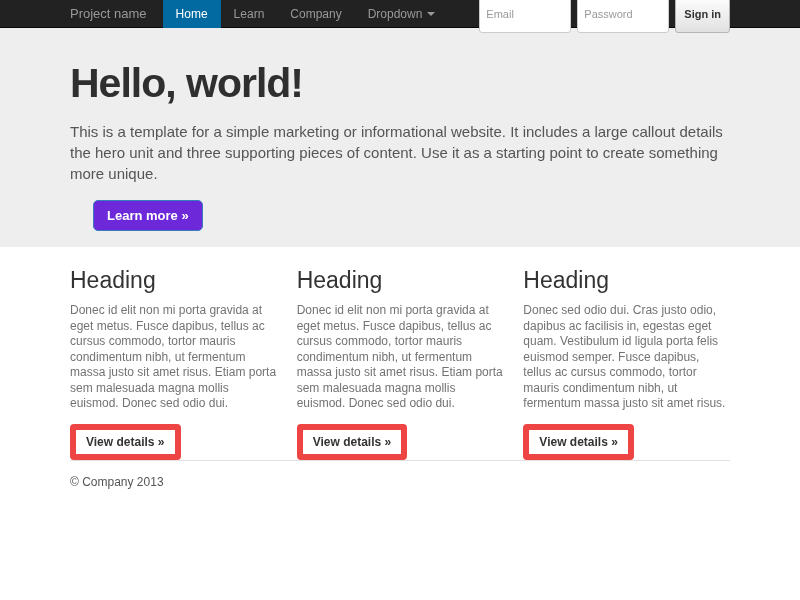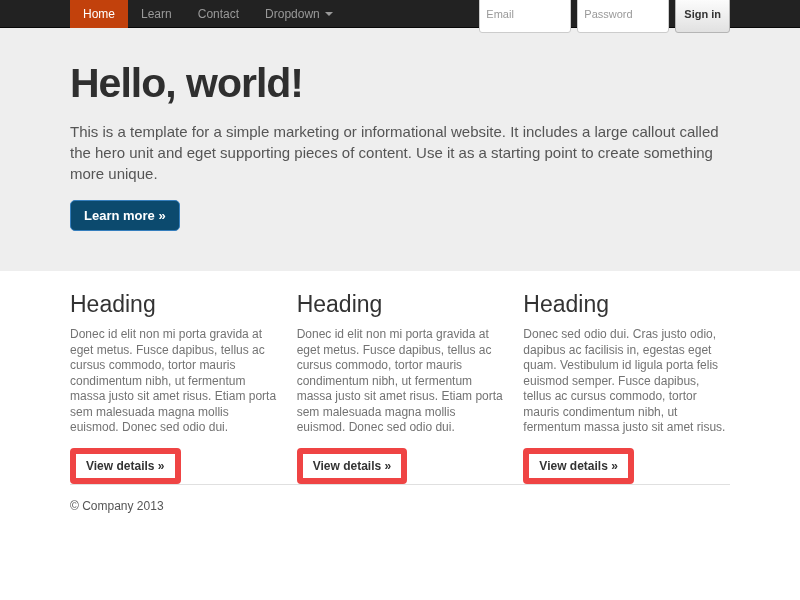--- a/index.html
+++ b/index.html
@@ -38,21 +38,21 @@
     font-size: 12px;
     line-height: 28px;
     padding: 0 13px;
     text-decoration: none;
     cursor: pointer;
     white-space: nowrap;
     display: flex;
     align-items: center;
     gap: 5px;
   }
-  .nav-item.active { background: #c2410c; color: #fff; }
+  .nav-item.active { background: #0369a1; color: #fff; }
   .caret {
     display: inline-block;
     width: 0; height: 0;
     border-left: 4px solid transparent;
     border-right: 4px solid transparent;
     border-top: 4px solid #999;
   }
   .nav-form {
     margin-left: auto;
     display: flex;
@@ -82,21 +82,21 @@
     background: linear-gradient(#ffffff, #e1e1e1);
     border: 1px solid #b5b5b5;
     border-radius: 3px;
     cursor: pointer;
     white-space: nowrap;
   }
 
   
   .hero {
     background: #eeeeee;
-    padding: 32px 0 40px 0;
+    padding: 32px 0 16px 0;
   }
   .hero h1 {
     font-size: 41px;
     font-weight: bold;
     color: #2f2f2f;
     letter-spacing: -1px;
     margin-bottom: 14px;
   }
   .hero p {
     font-size: 15px;
@@ -105,24 +105,25 @@
     max-width: 690px;
     margin-bottom: 16px;
   }
   .btn-primary {
     display: inline-block;
     padding: 7px 13px;
     font-size: 13px;
     font-weight: bold;
     font-family: "Liberation Sans", sans-serif;
     color: #ffffff;
-    background: #0c4a6e;
+    background: #6d28d9;
     border: 1px solid #357ebd;
     border-radius: 5px;
     cursor: pointer;
+    margin-left: 23px;
   }
 
   
   .row {
     display: flex;
     gap: 20px;
     padding-top: 20px;
   }
   .col { flex: 1 1 0; }
   .col h2 {
@@ -155,47 +156,48 @@
     border-top: 1px solid #e0e0e0;
     padding-top: 14px;
   }
   .footer p { font-size: 12px; color: #555; }
 </style>
 </head>
 <body>
 
 <div class="navbar">
   <div class="container">
+    <a class="brand">Project name</a>
     <div class="nav">
       <a class="nav-item active">
         <span>Home</span>
       </a>
       <a class="nav-item">
         <span>Learn</span>
       </a>
       <a class="nav-item">
-        <span>Contact</span>
+        <span>Company</span>
       </a>
       <a class="nav-item">
         <span>Dropdown</span>
         <span class="caret"></span>
       </a>
     </div>
     <div class="nav-form">
       <input type="text" placeholder="Email" style="">
       <input type="password" placeholder="Password" style="">
       <button class="btn-signin">Sign in</button>
     </div>
   </div>
 </div>
 
 <div class="hero">
   <div class="container">
     <h1>Hello, world!</h1>
-    <p>This is a template for a simple marketing or informational website. It includes a large callout called the hero unit and eget supporting pieces of content. Use it as a starting point to create something more unique.</p>
+    <p>This is a template for a simple marketing or informational website. It includes a large callout details the hero unit and three supporting pieces of content. Use it as a starting point to create something more unique.</p>
     <a class="btn-primary">Learn more »</a>
   </div>
 </div>
 
 <div class="container">
   <div class="row">
     <div class="col">
       <h2>Heading</h2>
       <p>Donec id elit non mi porta gravida at eget metus. Fusce dapibus, tellus ac cursus commodo, tortor mauris condimentum nibh, ut fermentum massa justo sit amet risus. Etiam porta sem malesuada magna mollis euismod. Donec sed odio dui.</p>
       <a class="btn-default">View details »</a>

